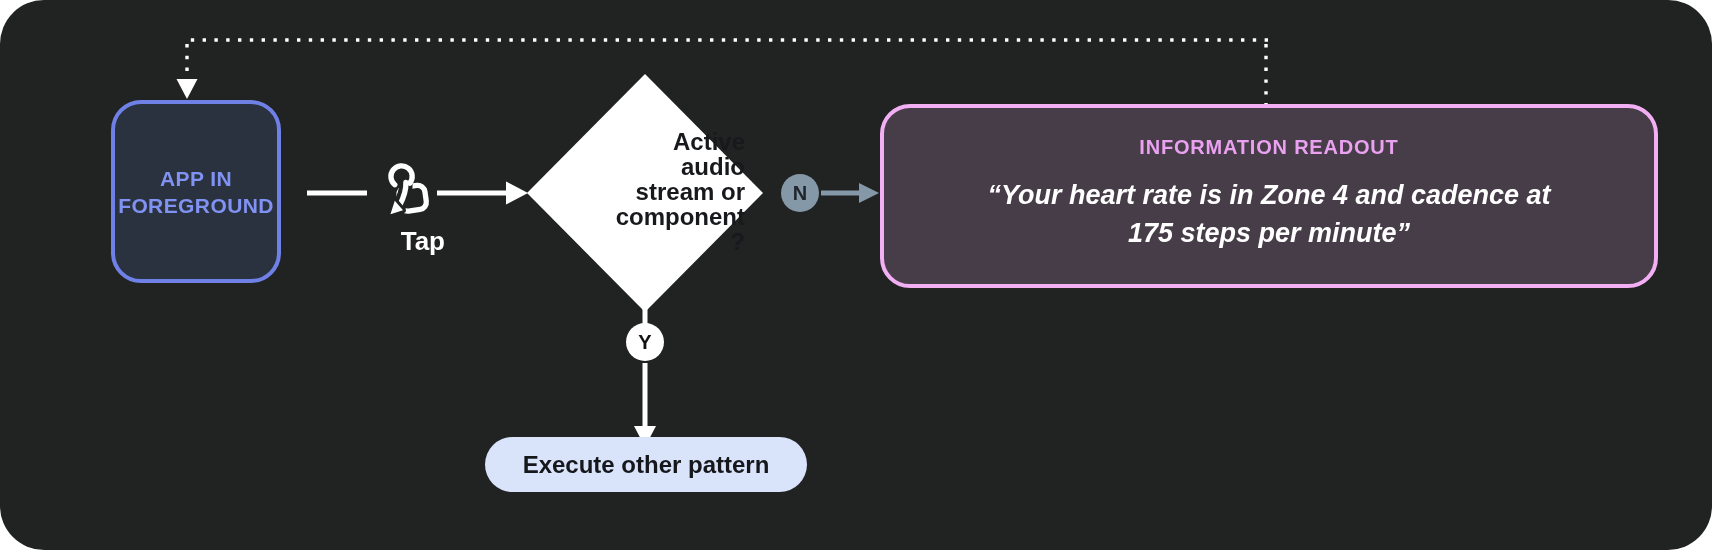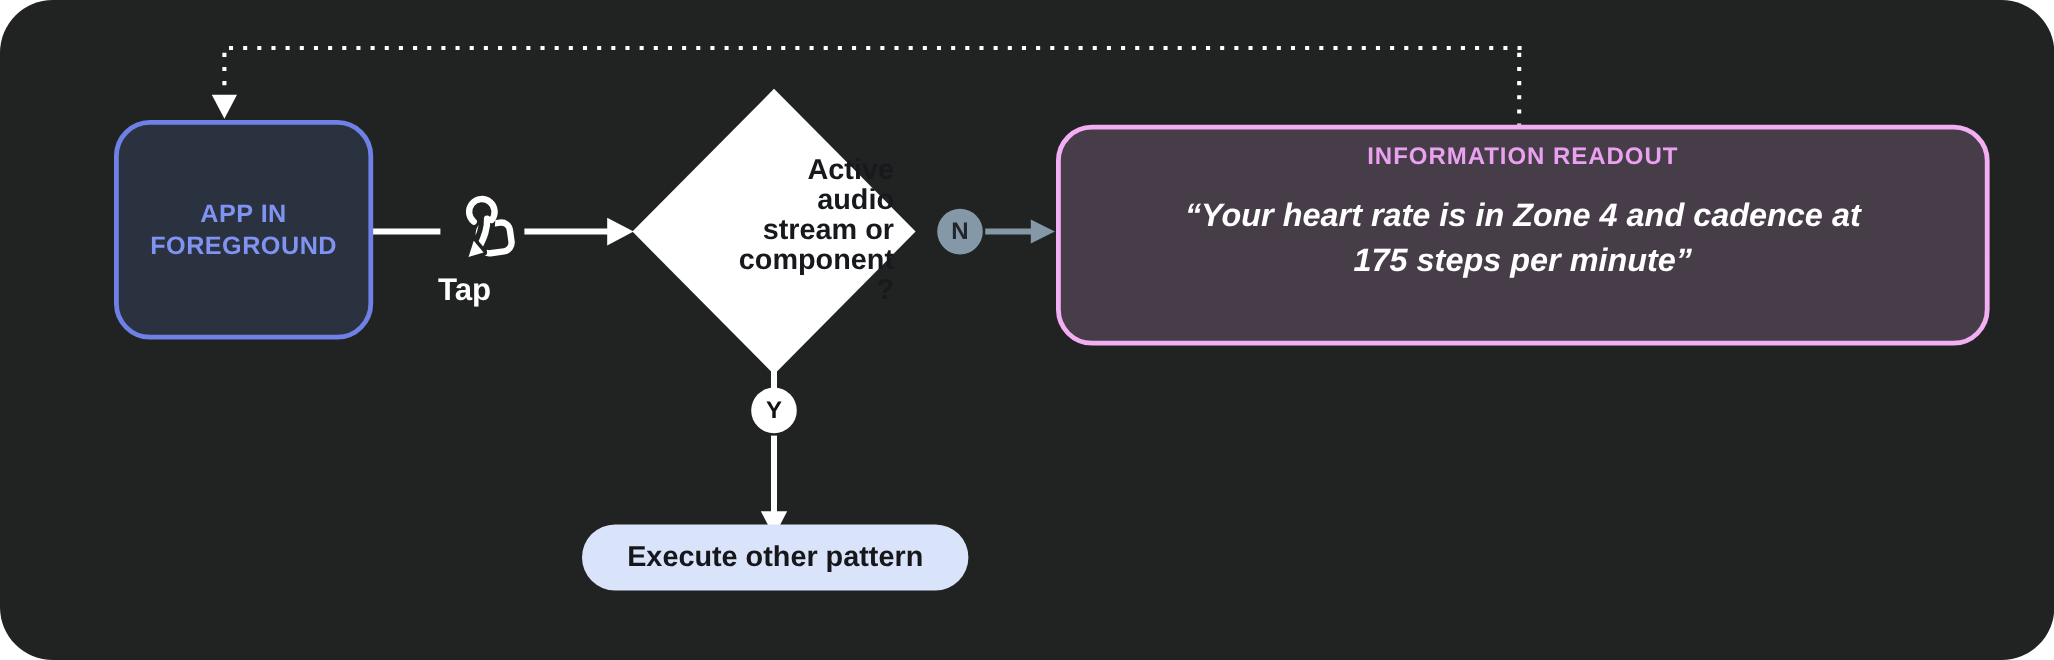--- a/index.html
+++ b/index.html
@@ -37,38 +37,38 @@
   .dotted{stroke:var(--white);stroke-width:3.4;stroke-dasharray:3.4 8.4;fill:none;stroke-linecap:butt;}
   .wline{stroke:var(--white);stroke-width:5;fill:none;}
   .gline{stroke:var(--badge-gray);stroke-width:5;fill:none;}
   .whead{fill:var(--white);}
   .ghead{fill:var(--badge-gray);}
   .shape-diamond{fill:var(--decision-fill);}
 
   .node{position:absolute;display:flex;align-items:center;justify-content:center;text-align:center;}
 
   .app-node{
-    left:95px;top:100px;width:216px;height:183px;
+    left:111px;top:100px;width:170px;height:183px;
     background:var(--app-fill);
     border:4px solid var(--app-border);
     border-radius:30px;
   }
   .app-node .label{
     color:var(--app-text);font-size:21px;font-weight:700;
     letter-spacing:.4px;line-height:27px;white-space:pre-line;
   }
   .app-caption{
     position:absolute;left:58px;top:304px;width:280px;
     text-align:center;color:var(--caption-gray);
     font-size:26px;font-style:italic;line-height:36px;white-space:pre-line;
   }
 
   .tap-icon{position:absolute;left:374px;top:161px;width:58px;height:60px;}
   .tap-label{
-    position:absolute;left:365px;top:226px;width:80px;text-align:left;
+    position:absolute;left:365px;top:226px;width:80px;text-align:right;
     color:var(--white);font-size:26px;font-weight:700;
   }
 
   .decision-text{
     position:absolute;left:545px;top:129px;width:200px;
     text-align:right;color:var(--decision-text);
     font-size:24px;font-weight:700;line-height:25px;white-space:pre-line;
   }
 
   .badge{
@@ -78,21 +78,21 @@
   }
   .badge-n{left:781px;top:174px;background:var(--badge-gray);color:var(--badge-gray-text);}
   .badge-y{left:626px;top:323px;background:var(--white);color:#101214;}
 
   .readout-node{
     left:880px;top:104px;width:778px;height:184px;
     background:var(--readout-fill);
     border:4px solid var(--readout-border);
     border-radius:30px;
     flex-direction:column;justify-content:flex-start;
-    padding-top:12px;
+    padding-top:28px;
   }
   .readout-title{
     color:var(--readout-title);font-size:20px;font-weight:700;letter-spacing:.8px;
   }
   .readout-quote{
     margin-top:17px;color:var(--white);
     font-size:27px;font-weight:700;font-style:italic;
     line-height:38px;white-space:pre-line;
   }
 

